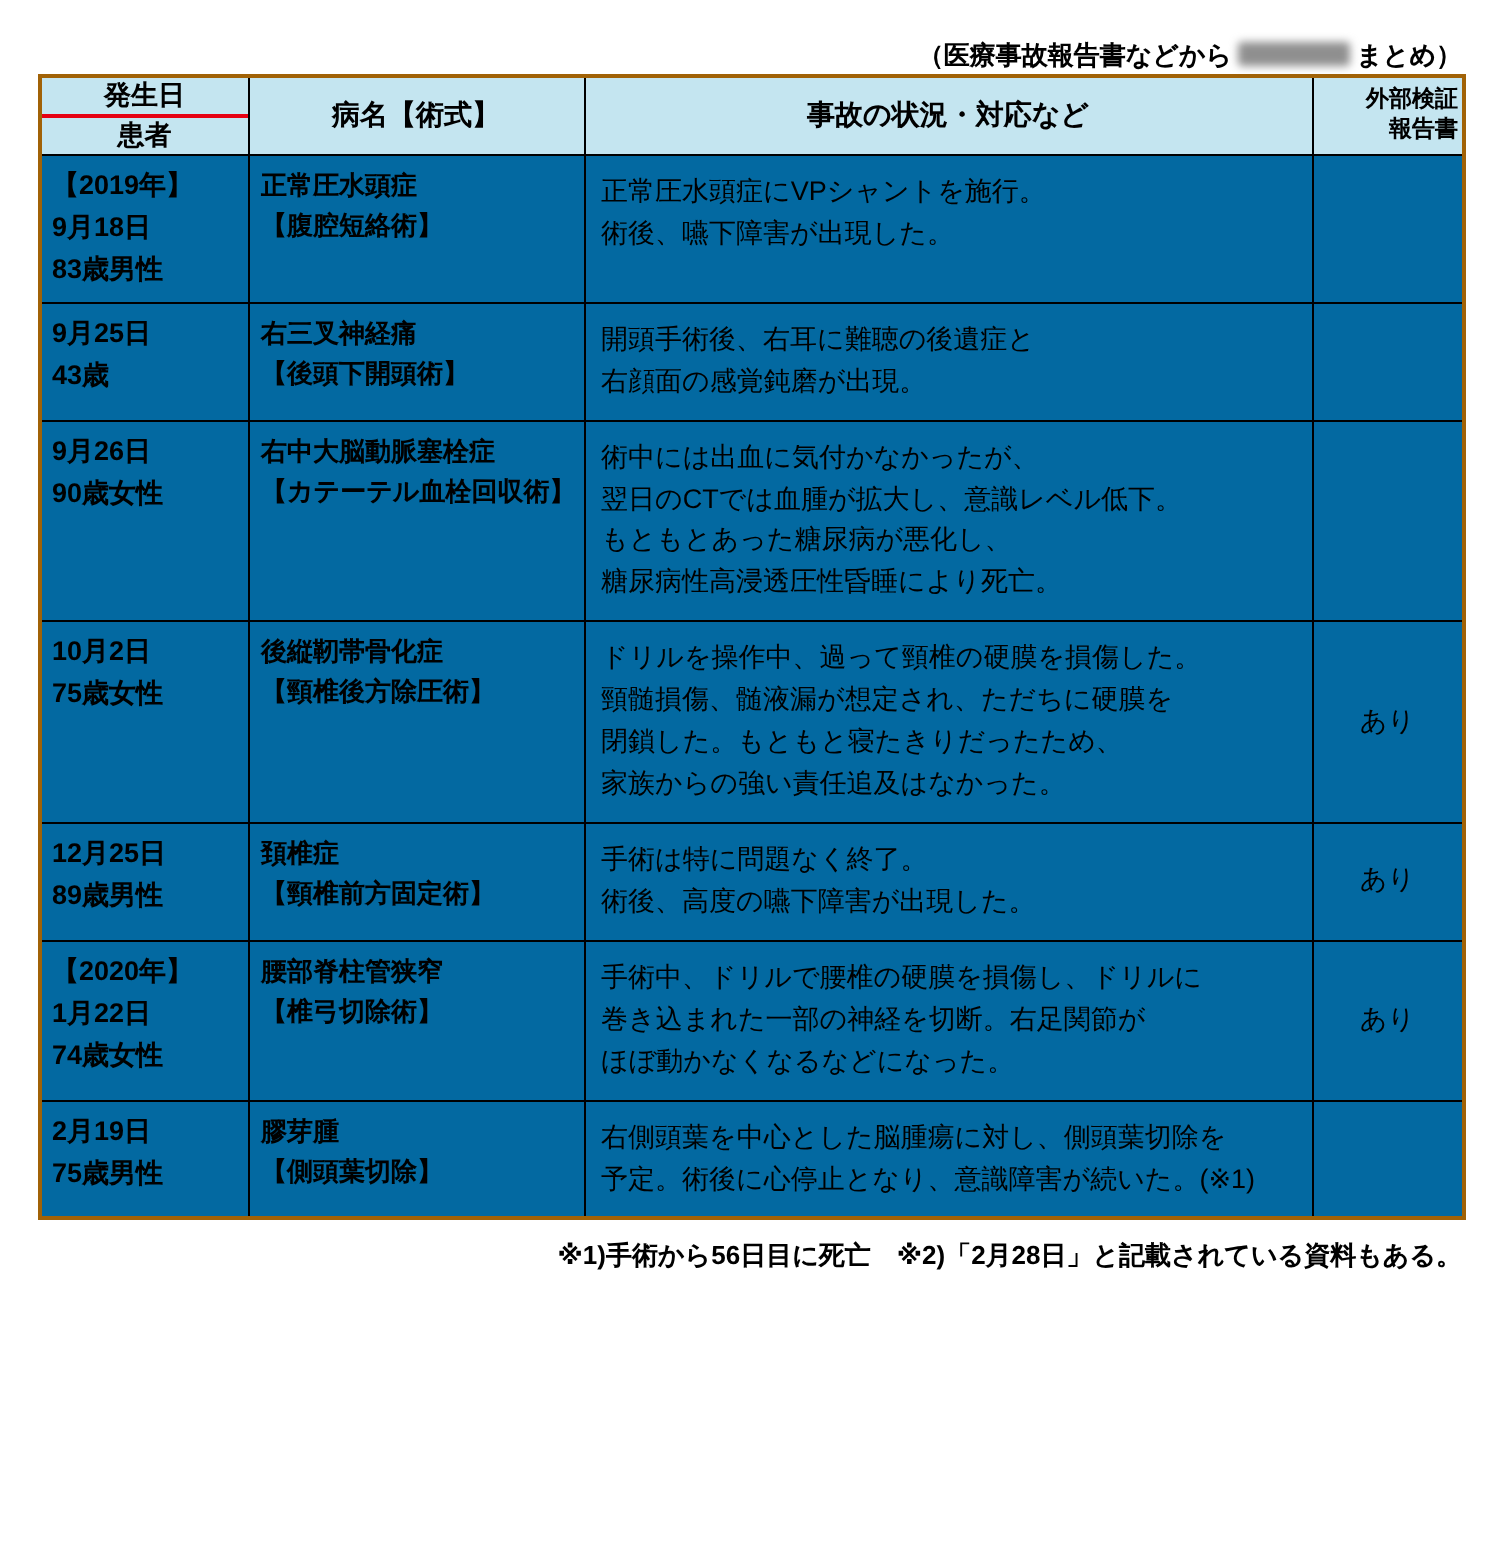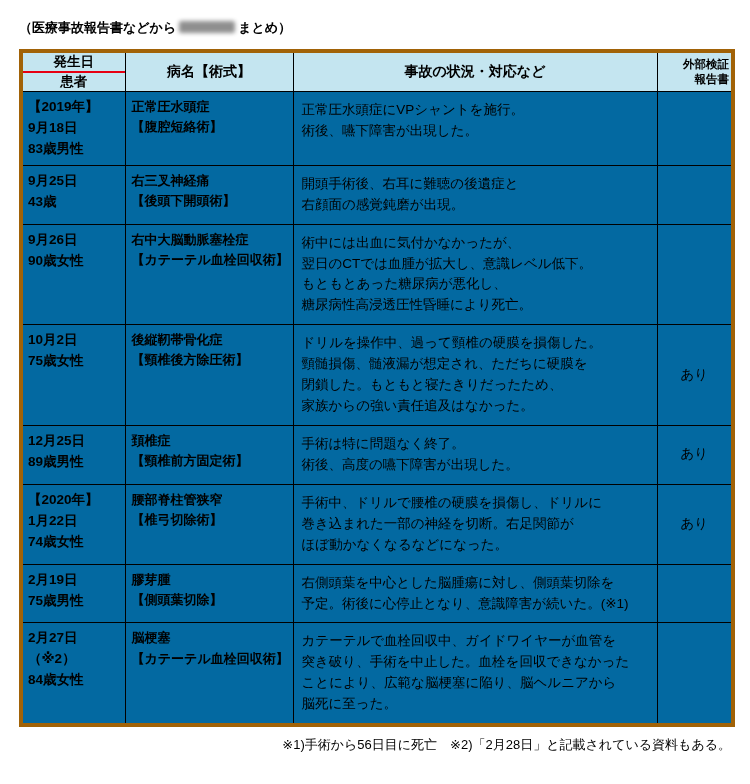--- a/index.html
+++ b/index.html
@@ -14,41 +14,41 @@
 
   
   .title {
     text-align: center;
     font-size: 20px;
     font-weight: bold;
     letter-spacing: 0.5px;
     line-height: 1.3;
   }
   .subtitle {
-    text-align: left;
+    text-align: right;
     font-size: 13px;
     font-weight: bold;
     margin-top: 3px;
-    margin-bottom: 12px;
+    margin-bottom: 0;
   }
   .redacted {
     display: inline-block;
     background: #8f8f8f;
     border-radius: 2px;
     filter: blur(2px);
   }
   .redacted-title   { width: 92px; height: 16px; margin-right: 5px; vertical-align: -1px; }
   .redacted-subtitle{ width: 56px; height: 12px; margin: 0 3px;     vertical-align: -1px; }
 
   
   table.accidents {
     border-collapse: collapse;
     width: 712px;
     table-layout: fixed;
-    border: 4px solid #a16207;
+    border: 2px solid #a16207;
   }
   th, td { border: 1px solid #000; }
   thead th {
     background: #c4e5f0;
     font-weight: bold;
     font-size: 14px;
     text-align: center;
     vertical-align: middle;
     height: 38px;
     padding: 2px;
@@ -80,21 +80,21 @@
   td.cell-date     { font-weight: bold; font-size: 13.5px; padding: 5px 2px 5px 5px; }
   td.cell-disease  { font-weight: bold; font-size: 13px;   padding: 5px 3px 5px 6px; }
   td.cell-situation{ font-size: 13.5px; padding: 8px 8px; }
   td.cell-report   { font-size: 13.5px; text-align: center; vertical-align: middle; padding: 2px; }
 
   
   .footnote {
     width: 712px;
     text-align: right;
     font-size: 13px;
-    font-weight: normal;
+    font-weight: bold;
     margin-top: 9px;
   }
 </style>
 </head>
 <body>
 
 <div class="page">
 
   <div class="subtitle">
     <span>（医療事故報告書などから</span><span class="redacted redacted-subtitle"></span><span>まとめ）</span>
@@ -186,30 +186,18 @@
       </tr>
       <tr>
         <td class="cell-date">2月19日
 75歳男性</td>
         <td class="cell-disease">膠芽腫
 【側頭葉切除】</td>
         <td class="cell-situation">右側頭葉を中心とした脳腫瘍に対し、側頭葉切除を
 予定。術後に心停止となり、意識障害が続いた。(※1)</td>
         <td class="cell-report"></td>
       </tr>
-      <tr>
-        <td class="cell-date">2月27日
-（※2）
-84歳女性</td>
-        <td class="cell-disease">脳梗塞
-【カテーテル血栓回収術】</td>
-        <td class="cell-situation">カテーテルで血栓回収中、ガイドワイヤーが血管を
-突き破り、手術を中止した。血栓を回収できなかった
-ことにより、広範な脳梗塞に陥り、脳ヘルニアから
-脳死に至った。</td>
-        <td class="cell-report"></td>
-      </tr>
     </tbody>
   </table>
 
   <div class="footnote">※1)手術から56日目に死亡　※2)「2月28日」と記載されている資料もある。</div>
 
 </div>
 
 </body></html>

